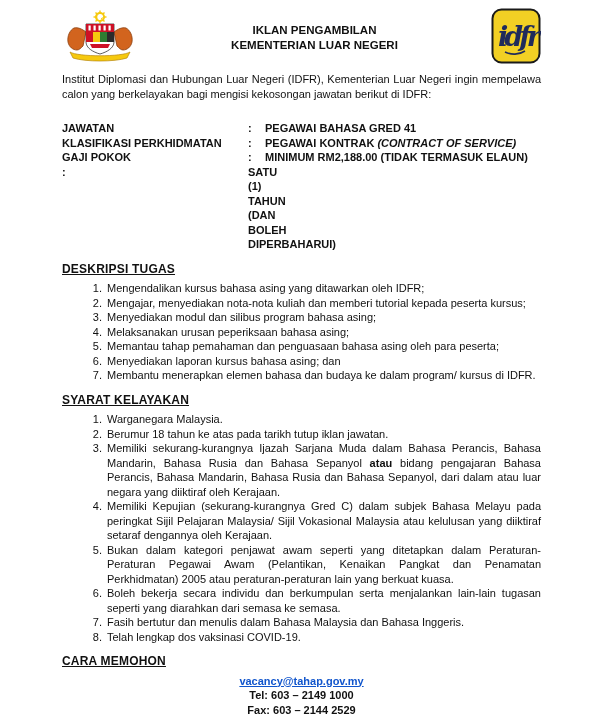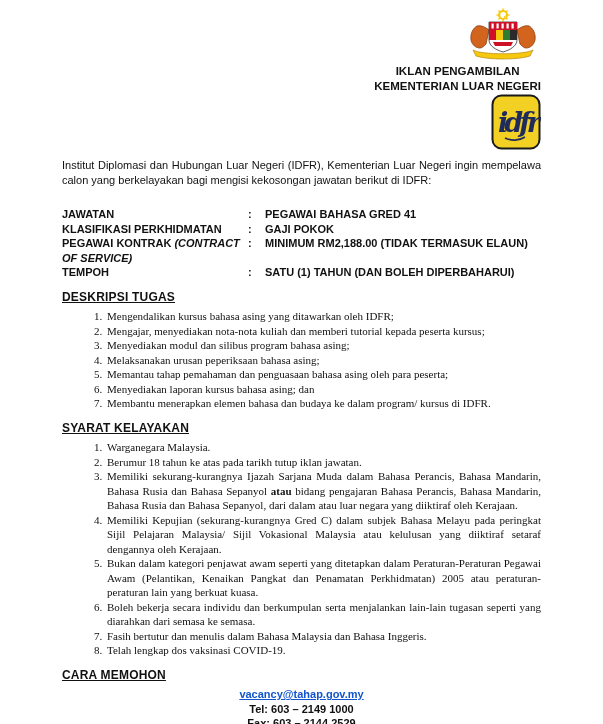--- a/index.html
+++ b/index.html
@@ -4,40 +4,40 @@
 <style>
   html, body { margin: 0; padding: 0; background: #ffffff; }
   body {
     width: 603px; height: 724px; overflow: hidden;
     font-family: "Liberation Sans", sans-serif;
     font-size: 11px; line-height: 14.5px; color: #111;
   }
   .page { padding: 8px 62px 0 62px; box-sizing: border-box; }
 
   
-  .letterhead { display: flex; align-items: flex-end; justify-content: space-between; margin-bottom: 8px; flex-direction: column; }
+  .letterhead { display: flex; align-items: center; justify-content: space-between; margin-bottom: 8px; }
   .letterhead .title-block { flex: 1; text-align: center; font-weight: bold; font-size: 11.5px; line-height: 15px; padding-top: 4px; }
   .logo-left { width: 76px; height: 52px; flex: 0 0 auto; }
   .logo-right { width: 50px; height: 56px; flex: 0 0 auto; }
 
   p { margin: 0 0 8px 0; }
   .just { text-align: justify; }
 
   
   .jobtable { display: grid; grid-template-columns: 186px 17px 1fr; font-weight: bold; margin: 20px 0 4px 0; }
   .jobtable .cell { line-height: 14.5px; }
   .ital { font-style: italic; }
   .b { font-weight: bold; }
 
   h2.sec {
     font-size: 12px; font-weight: bold; text-decoration: underline;
     margin: 10px 0 5px 0; letter-spacing: .2px;
   }
 
-  ol.doc-list { margin: 0 0 2px 0; padding-left: 43px; font-family: Liberation Serif, serif; }
+  ol.doc-list { margin: 0 0 2px 0; padding-left: 43px; }
   ol.doc-list li { text-align: justify; padding-left: 2px; margin: 0; }
 
   
   .contact { text-align: center; font-weight: bold; margin: 4px 0 10px 0; }
   .contact a { color: #1155CC; text-decoration: underline; font-weight: bold; }
 
   .subject-line { text-align: center; margin: 14px 0 0 0; }
 
   .footer { text-align: center; margin-top: 16px; }
   .footer .deadline { font-weight: bold; }
@@ -101,27 +101,26 @@
 
   <p class="just">Institut Diplomasi dan Hubungan Luar Negeri (IDFR), Kementerian Luar Negeri ingin mempelawa calon yang berkelayakan bagi mengisi kekosongan jawatan berikut di IDFR:</p>
 
   <div class="jobtable">
     <div class="cell">JAWATAN</div>
     <div class="cell">:</div>
     <div class="cell"><span>PEGAWAI BAHASA GRED 41</span><span class="ital"></span></div>
 
     <div class="cell">KLASIFIKASI PERKHIDMATAN</div>
     <div class="cell">:</div>
+    <div class="cell"><span>PEGAWAI KONTRAK </span><span class="ital">(CONTRACT OF SERVICE)</span></div>
+
     <div class="cell">GAJI POKOK</div>
-
-    <div class="cell"><span>PEGAWAI KONTRAK </span><span class="ital">(CONTRACT OF SERVICE)</span></div>
     <div class="cell">:</div>
     <div class="cell"><span>MINIMUM RM2,188.00 (TIDAK TERMASUK ELAUN)</span><span class="ital"></span></div>
 
-    <div class="cell">TEMPOH</div>
     <div class="cell">:</div>
     <div class="cell"><span>SATU (1) TAHUN (DAN BOLEH DIPERBAHARUI)</span><span class="ital"></span></div>
   </div>
 
   <h2 class="sec">DESKRIPSI TUGAS</h2>
   <ol class="doc-list">
     <li>Mengendalikan kursus bahasa asing yang ditawarkan oleh IDFR;</li>
     <li>Mengajar, menyediakan nota-nota kuliah dan memberi tutorial kepada peserta kursus;</li>
     <li>Menyediakan modul dan silibus program bahasa asing;</li>
     <li>Melaksanakan urusan peperiksaan bahasa asing;</li>

